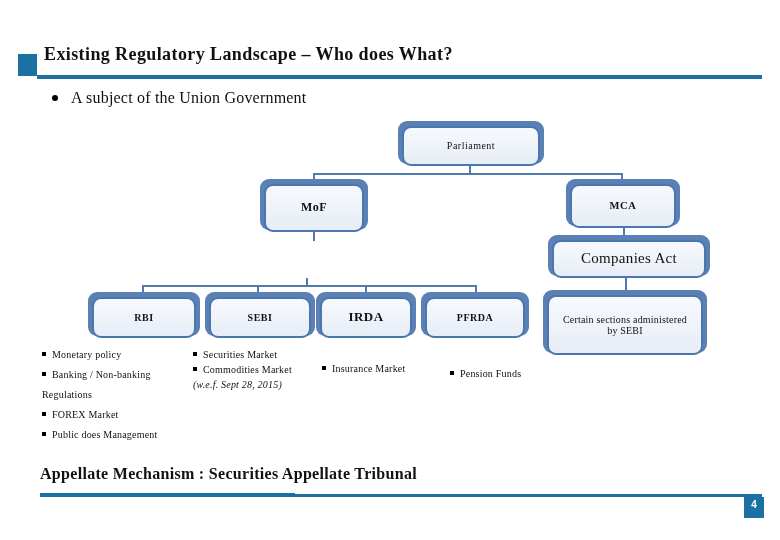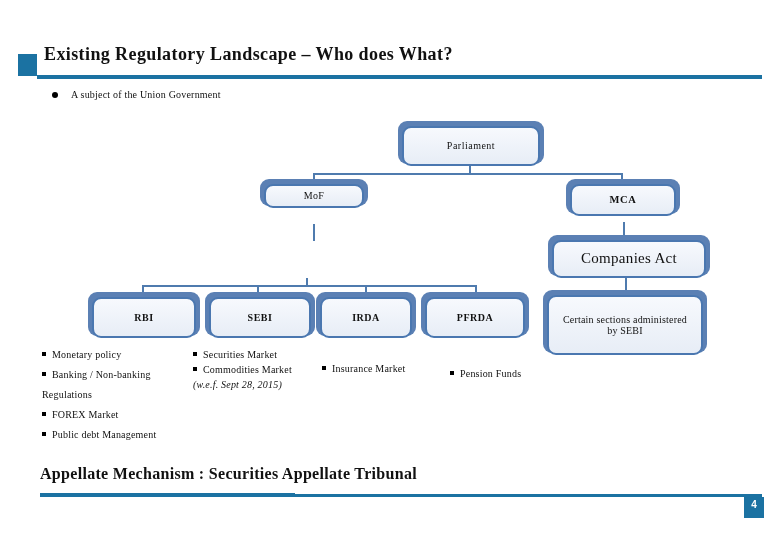--- a/index.html
+++ b/index.html
@@ -31,21 +31,21 @@
     position:absolute;left:44px;top:44px;width:700px;
     font-size:18px;font-weight:bold;letter-spacing:0.4px;white-space:nowrap;
   }
   .title-underline{
     position:absolute;left:37px;top:75px;width:725px;height:4px;
     background:var(--accent);
   }
 
   
   .subject-line{
-    position:absolute;left:52px;top:89px;font-size:10px;letter-spacing:0.2px;
+    position:absolute;left:52px;top:89px;font-size:16px;letter-spacing:0.2px;
     display:flex;align-items:center;
   }
   .subject-line .dot{
     width:6px;height:6px;border-radius:50%;background:#000;
     margin-right:13px;flex:0 0 auto;
   }
 
   
   .node{position:absolute;}
   .node .back{
@@ -53,27 +53,27 @@
     background:var(--box-back);border-radius:9px;
   }
   .node .front{
     position:absolute;inset:0;
     background:linear-gradient(var(--box-fill-top),var(--box-fill-bot));
     border:2px solid var(--box-border);border-radius:9px;
     display:flex;align-items:center;justify-content:center;
     text-align:center;padding:2px 10px;line-height:1.15;
   }
   .n-parliament{left:402px;top:126px;width:138px;height:40px;font-size:10px;letter-spacing:0.5px;}
-  .n-mof{left:264px;top:184px;width:100px;height:24px;font-size:10px;font-weight:normal;letter-spacing:0.4px;}
-  .n-mca{left:570px;top:184px;width:106px;height:32px;font-size:10.5px;font-weight:bold;letter-spacing:0.6px;border-radius:12px;}
+  .n-mof{left:264px;top:184px;width:100px;height:48px;font-size:12px;font-weight:bold;letter-spacing:0.4px;}
+  .n-mca{left:570px;top:184px;width:106px;height:44px;font-size:10.5px;font-weight:bold;letter-spacing:0.6px;border-radius:12px;}
   .n-fsdc{left:122px;top:240px;width:366px;height:38px;font-size:10.5px;font-weight:bold;letter-spacing:0.3px;}
   .n-companies{left:552px;top:240px;width:154px;height:38px;font-size:15px;letter-spacing:0.3px;}
   .n-rbi{left:92px;top:297px;width:104px;height:41px;font-size:10px;font-weight:bold;letter-spacing:0.5px;}
   .n-sebi{left:209px;top:297px;width:102px;height:41px;font-size:10px;font-weight:bold;letter-spacing:0.5px;}
-  .n-irda{left:320px;top:297px;width:92px;height:41px;font-size:10px;font-weight:bold;letter-spacing:0.5px;}
+  .n-irda{left:320px;top:297px;width:92px;height:41px;font-size:13px;font-weight:bold;letter-spacing:0.5px;}
   .n-pfrda{left:425px;top:297px;width:100px;height:41px;font-size:10px;font-weight:bold;letter-spacing:0.5px;}
   .n-sections{left:547px;top:295px;width:156px;height:60px;font-size:10px;letter-spacing:0.2px;}
 
   
   .hline,.vline{position:absolute;background:var(--connector);}
   .hline{height:2px;}
   .vline{width:2px;}
   .c1{left:469px;top:166px;height:9px;}
   .c2{left:313px;top:173px;width:310px;}
   .c3{left:313px;top:173px;height:13px;}
@@ -194,21 +194,21 @@
     </div>
     <div class="item line no-bullet">
       <span>Regulations</span>
     </div>
     <div class="item line">
       <span class="sq"></span>
       <span>FOREX Market</span>
     </div>
     <div class="item line">
       <span class="sq"></span>
-      <span>Public debt Management</span>
+      <span>Public does Management</span>
     </div>
   </div>
 
   <div class="resp resp-sebi">
     <div class="item line">
       <span class="sq"></span>
       <span>Securities Market</span>
     </div>
     <div class="item line">
       <span class="sq"></span>

